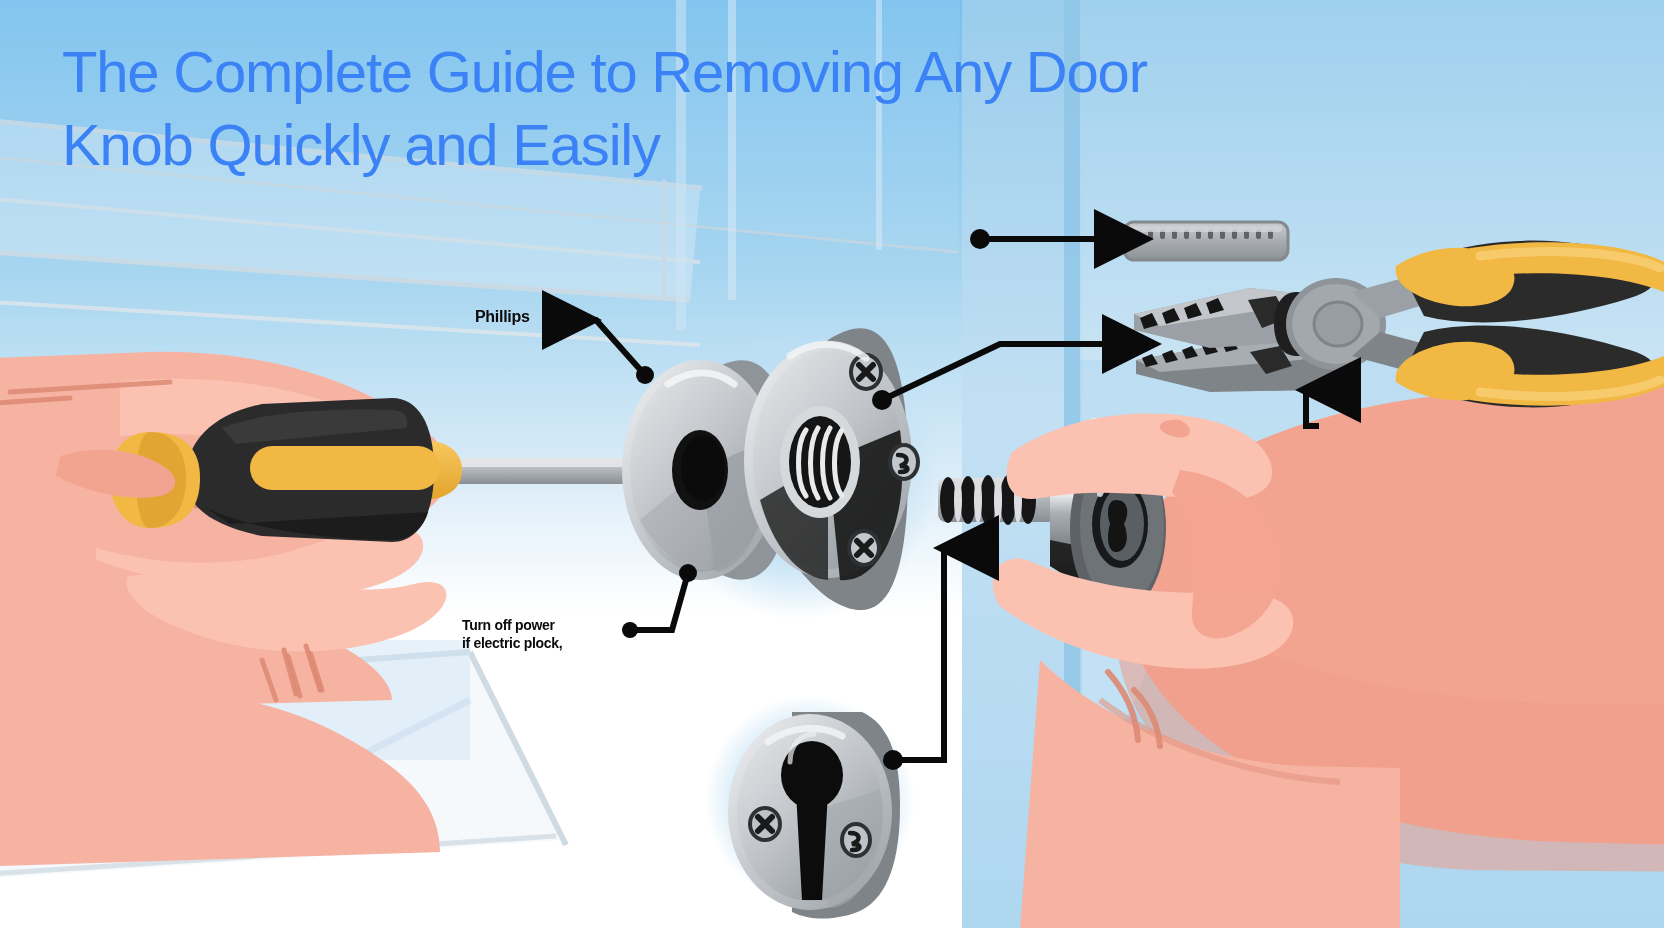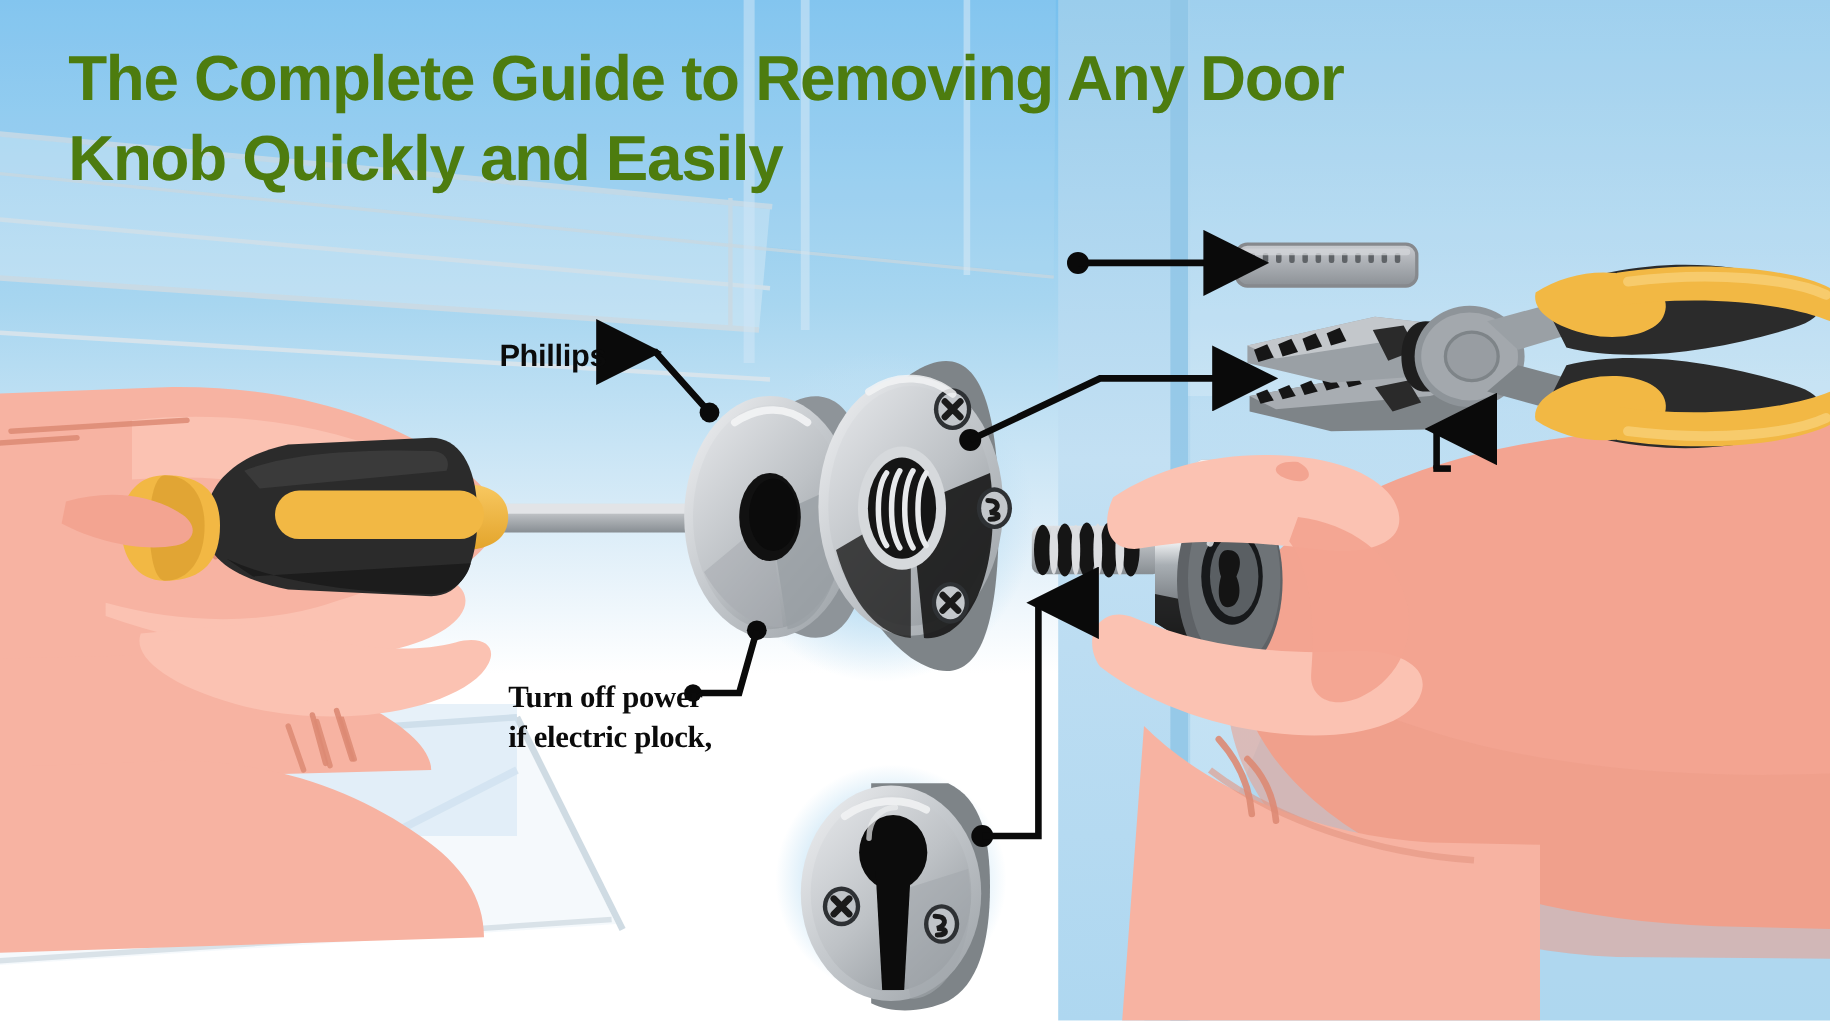--- a/index.html
+++ b/index.html
@@ -2,33 +2,33 @@
 <html><head>
 <meta charset="utf-8">
 <style>
   html,body{margin:0;padding:0;background:#fff;}
   body{width:1664px;height:928px;overflow:hidden;font-family:"Liberation Sans",sans-serif;}
   #stage{position:relative;width:1664px;height:928px;overflow:hidden;background:#ffffff;}
   #stage svg.layer{position:absolute;left:0;top:0;width:1664px;height:928px;}
   .title{
     position:absolute;left:62px;top:36px;width:1420px;
     font-family:"Liberation Sans",sans-serif;
-    font-weight:bold;font-size:58px;line-height:1.25;
-    letter-spacing:-1.2px;color:#4d7c0f;
+    font-weight:normal;font-size:58px;line-height:1.25;
+    letter-spacing:-1.2px;color:#3b82f6;
     white-space:pre-line;
     z-index:60;
   }
   .anno{
     position:absolute;z-index:55;
     font-family:"Liberation Sans",sans-serif;
     font-weight:bold;color:#0b0b0b;
     white-space:pre-line;
   }
-  #anno-phillips{left:454px;top:308px;font-size:28px;letter-spacing:-0.3px;}
-  #anno-power{left:462px;top:617px;font-size:28px;line-height:1.28;letter-spacing:-0.3px;font-family:Liberation Serif, serif;}
+  #anno-phillips{left:475px;top:308px;font-size:16px;letter-spacing:-0.3px;}
+  #anno-power{left:462px;top:617px;font-size:14px;line-height:1.28;letter-spacing:-0.3px;}
   #anno-plate{left:1318px;top:403px;font-size:23px;line-height:1.32;letter-spacing:-0.4px;}
 </style>
 </head>
 <body>
 
 <div id="stage">
 
   <svg class="layer" viewBox="0 0 1664 928">
     <defs>
       <linearGradient id="sky" x1="0" y1="0" x2="0" y2="1">

